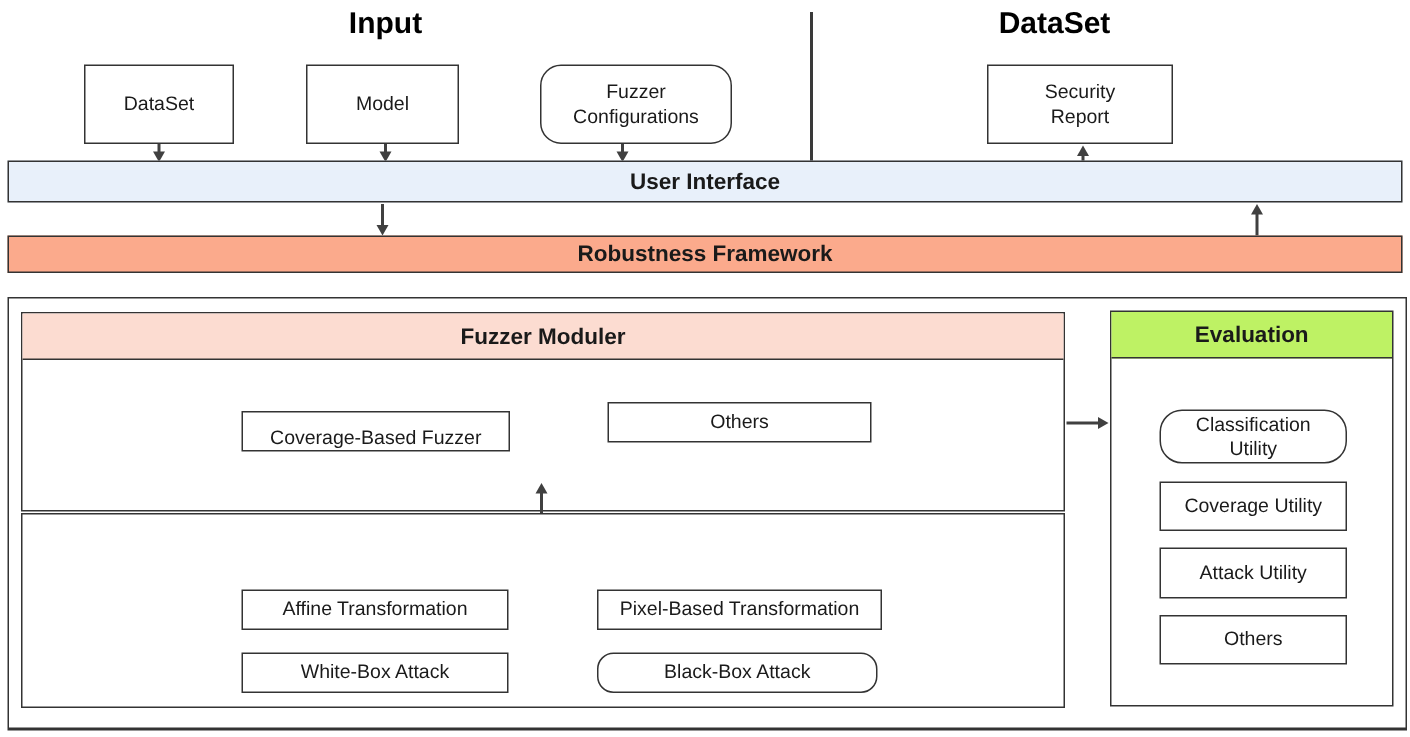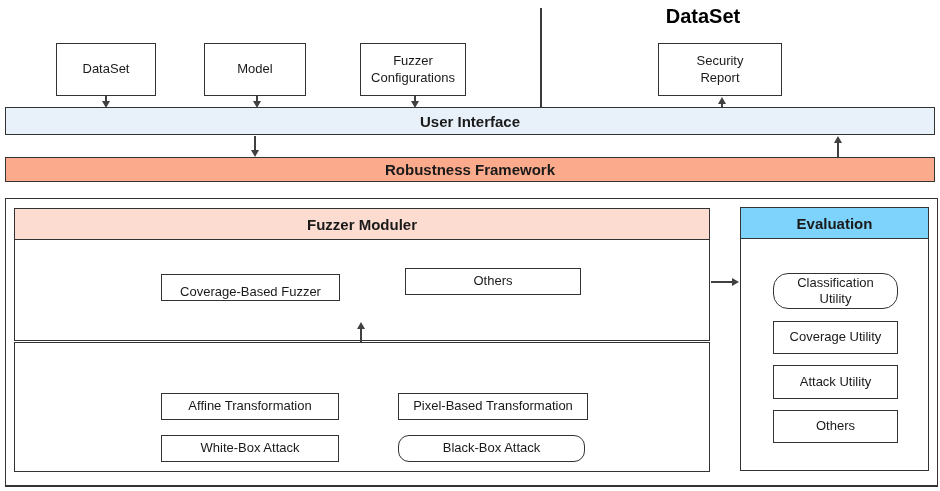--- a/index.html
+++ b/index.html
@@ -30,46 +30,47 @@
   }
   .section{
     position:absolute;border:1.2px solid #333333;box-sizing:border-box;background:#ffffff;
   }
   .section-header{
     position:absolute;left:0;top:0;right:0;border-bottom:1.2px solid #333333;
     display:flex;align-items:center;justify-content:center;
     font-size:15px;font-weight:bold;box-sizing:border-box;
   }
   .hdr-pink{background:#fcdcd1;}
-  .hdr-gray{background:#7dd3fc;text-align:center;}
+  .hdr-gray{background:#bef264;text-align:center;}
   .arrow{position:absolute;}
   .al-v{position:absolute;width:1.5px;background:#404040;}
   .al-h{position:absolute;height:1.5px;background:#404040;}
   .ah{position:absolute;width:0;height:0;}
   .ah-down{border-left:4px solid transparent;border-right:4px solid transparent;border-top:7px solid #404040;}
   .ah-up{border-left:4px solid transparent;border-right:4px solid transparent;border-bottom:7px solid #404040;}
   .ah-right{border-top:4px solid transparent;border-bottom:4px solid transparent;border-left:7px solid #404040;}
   .wrap-narrow{display:inline-block;max-width:80px;}
 </style>
 </head>
 <body>
 
 <div class="canvas">
 
+  <div class="col-title" style="left:157px;top:5px;width:200px;">Input</div>
   <div class="col-title" style="left:603px;top:5px;width:200px;">DataSet</div>
 
   <div class="vline-div" style="left:540px;top:8px;height:100px;"></div>
 
   <div class="box" style="left:56px;top:43px;width:100px;height:53px;">
     <span>DataSet</span>
   </div>
   <div class="box" style="left:204px;top:43px;width:102px;height:53px;">
     <span>Model</span>
   </div>
-  <div class="box" style="left:360px;top:43px;width:106px;height:53px;">
+  <div class="box" style="left:360px;top:43px;width:128px;height:53px;border-radius:14px;">
     <span class="wrap-narrow" style="max-width:95px;">Fuzzer Configurations</span>
   </div>
 
   <div class="box" style="left:658px;top:43px;width:124px;height:53px;">
     <span class="wrap-narrow" style="max-width:62px;">Security Report</span>
   </div>
 
   <div class="arrow">
     <div class="al-v" style="left:105px;top:96px;height:6px;"></div>
     <div class="ah ah-down" style="left:102px;top:101px;"></div>

